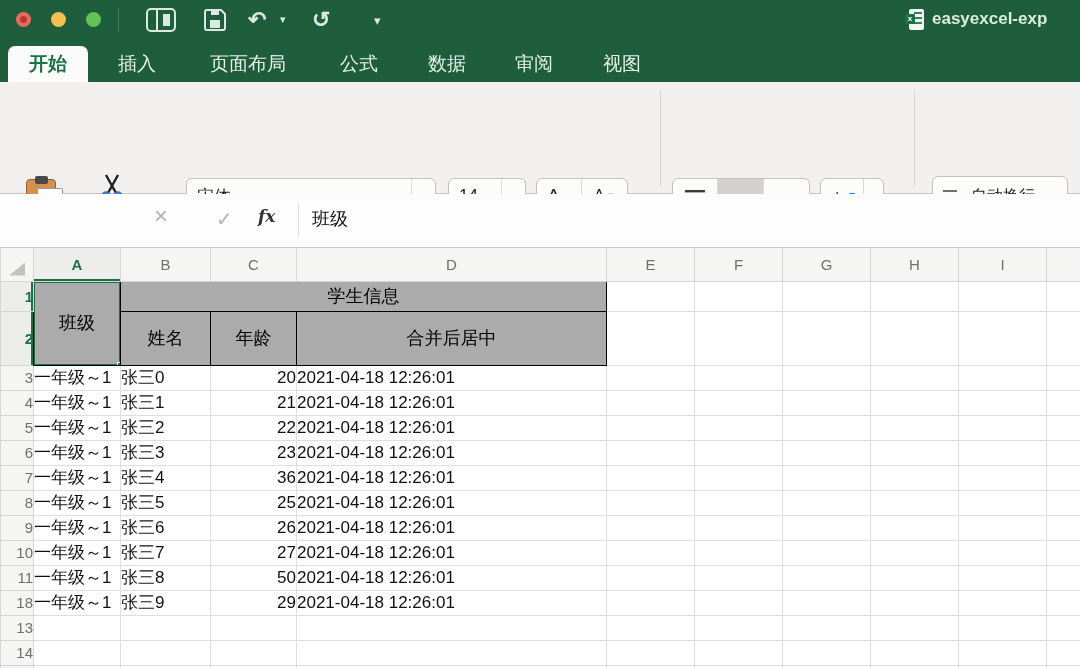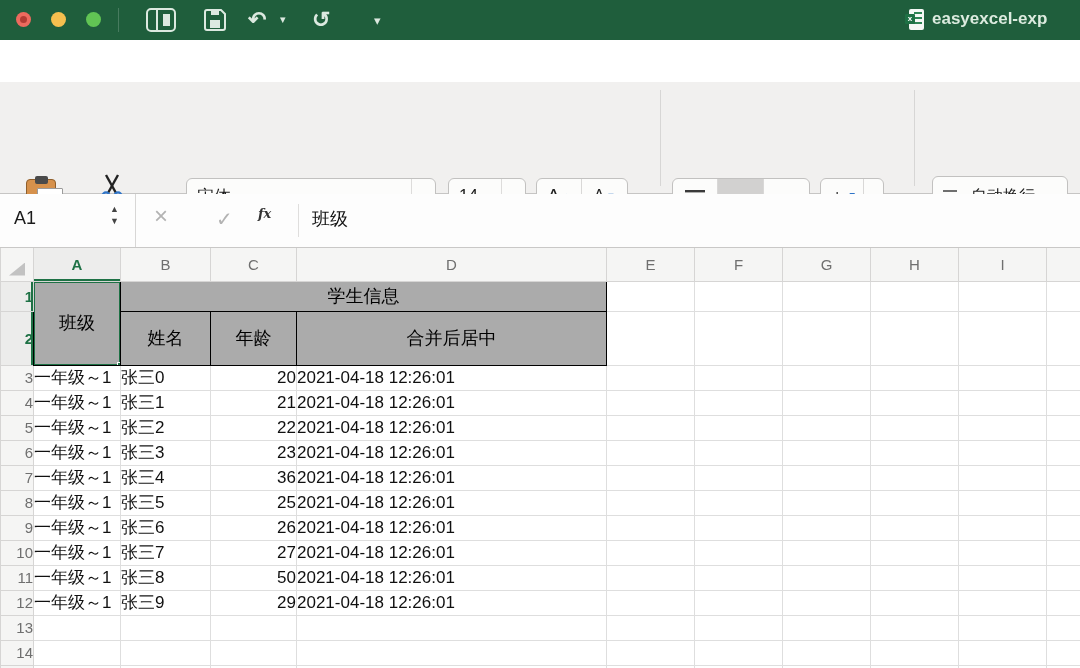--- a/index.html
+++ b/index.html
@@ -52,21 +52,21 @@
   .copy-ic { position:relative; width:22px; height:24px; }
   .copy-ic i { position:absolute; width:14px; height:18px; border:1px solid #777; background:#FBFBFB; border-radius:1px; }
   .copy-ic i:first-child { left:0; top:0; } .copy-ic i:last-child { left:7px; top:5px; }
 
   
   .formulabar { position:absolute; left:0; top:194px; width:1080px; height:54px; background:#FDFDFD; border-bottom:1px solid #C9C8C7; }
   .namebox { position:absolute; left:0; top:0; width:136px; height:53px; border-right:1px solid #D8D7D6; }
   .namebox .txt { position:absolute; left:14px; top:14px; font-size:18px; color:#1a1a1a; }
   .stepper { position:absolute; left:110px; top:10px; display:flex; flex-direction:column; gap:2px; font-size:9px; color:#444; }
   .fb-ic { position:absolute; top:13px; font-size:20px; color:#B3B3B3; }
-  .fb-fx { position:absolute; top:12px; font-family:"DejaVu Serif", serif; font-style:italic; font-weight:700; font-size:13px; color:#333; }
+  .fb-fx { position:absolute; top:12px; font-family:"DejaVu Serif", serif; font-style:italic; font-weight:700; font-size:17px; color:#333; }
   .fb-div { position:absolute; left:298px; top:10px; width:1px; height:33px; background:#DFDEDD; }
   .fb-content { position:absolute; left:312px; top:13px; font-size:18px; color:#111; }
 
   
   table.grid { position:absolute; left:0; top:248px; width:1080px; border-collapse:collapse; table-layout:fixed; }
   table.grid td, table.grid th { padding:0; overflow:hidden; white-space:nowrap; font-weight:normal; }
   th.colhead { background:#F5F5F4; border:1px solid #D6D5D4; border-top:none; color:#6F6F6F; font-size:15px; text-align:center; }
   th.colhead.sel { color:#1E7145; font-weight:700; background:#EDEDEC; box-shadow:inset 0 -2px 0 #1E7145; }
   th.corner { background:#F5F5F4; border:1px solid #D6D5D4; border-top:none; position:relative; }
   .corner-tri { position:absolute; left:8px; bottom:5px; width:16px; height:13px; background:#C2C2C2; clip-path:polygon(100% 0,100% 100%,0 100%); }
@@ -120,20 +120,29 @@
       <div class="page">
           <i></i>
           <i></i>
           <i></i>
         </div>
       <div class="badge">x</div>
     </div>
     <div class="doc-title">easyexcel-exp</div>
   </div>
 
+  <div class="tabrow">
+    <div class="tab active" style="left:8px; width:80px;">开始</div>
+    <div class="tab" style="left:100px; width:74px;">插入</div>
+    <div class="tab" style="left:192px; width:112px;">页面布局</div>
+    <div class="tab" style="left:322px; width:74px;">公式</div>
+    <div class="tab" style="left:410px; width:74px;">数据</div>
+    <div class="tab" style="left:497px; width:74px;">审阅</div>
+    <div class="tab" style="left:585px; width:74px;">视图</div>
+  </div>
 
   <div class="ribbon">
 
     <div class="paste-btn" style="background:none;border:none;">
       <div class="clipboard">
         <div class="board"></div>
           <div class="clip"></div>
           <div class="paper"></div>
       </div>
       <span class="lbl">粘贴</span>
@@ -308,27 +317,20 @@
     </div>
     <div class="btn" style="left:924px; top:142px; width:160px; height:40px; gap:10px; padding-left:10px; background:#ECEBEA;">
       <span class="merge-ic">
           <span>↔</span>
         </span>
       <span class="lbl" style="font-size:16px;">合并后居中</span>
     </div>
   </div>
 
   <div class="formulabar">
-    <div class="namebox">
-      <span class="txt">A1</span>
-      <span class="stepper">
-        <span>▲</span>
-        <span>▼</span>
-      </span>
-    </div>
     <span class="fb-ic" style="left:154px; font-size:24px; top:8px;">×</span>
     <span class="fb-ic" style="left:216px;">✓</span>
     <span class="fb-fx" style="left:258px;">fx</span>
     <div class="fb-div"></div>
     <span class="fb-content">班级</span>
   </div>
 
   <table class="grid">
     <colgroup>
       <col style="width:33px">
@@ -498,21 +500,21 @@
       <td class="cell num">50</td>
       <td class="cell">2021-04-18 12:26:01</td>
       <td class="cell"></td>
           <td class="cell"></td>
           <td class="cell"></td>
           <td class="cell"></td>
           <td class="cell"></td>
           <td class="cell"></td>
     </tr>
     <tr style="height:25px">
-      <td class="rowhead">12</td>
+      <td class="rowhead">18</td>
       <td class="cell">一年级～1</td>
       <td class="cell">张三9</td>
       <td class="cell num">29</td>
       <td class="cell">2021-04-18 12:26:01</td>
       <td class="cell"></td>
           <td class="cell"></td>
           <td class="cell"></td>
           <td class="cell"></td>
           <td class="cell"></td>
           <td class="cell"></td>

